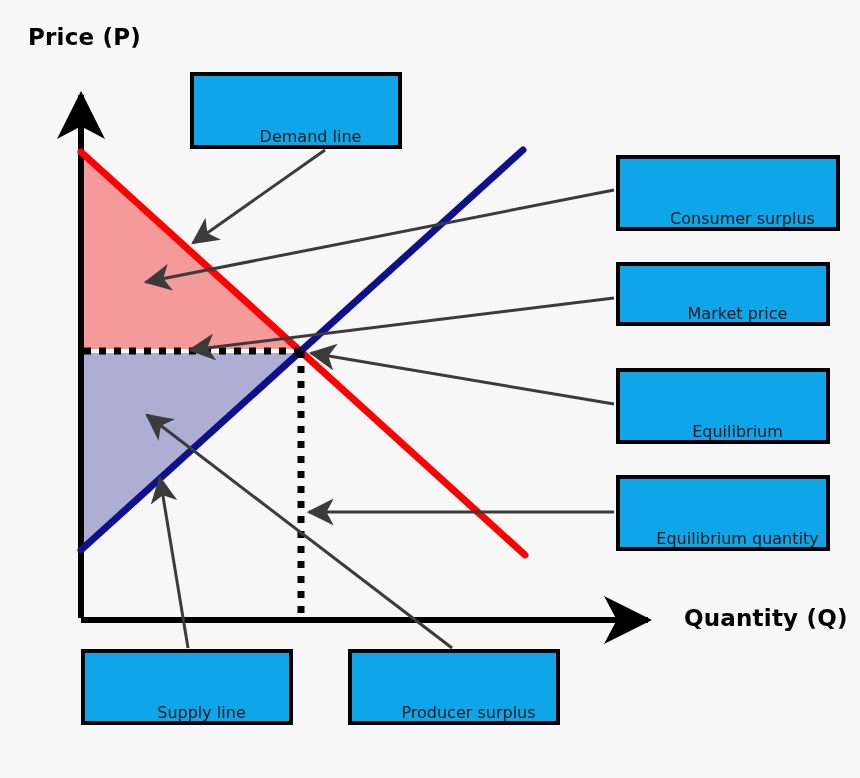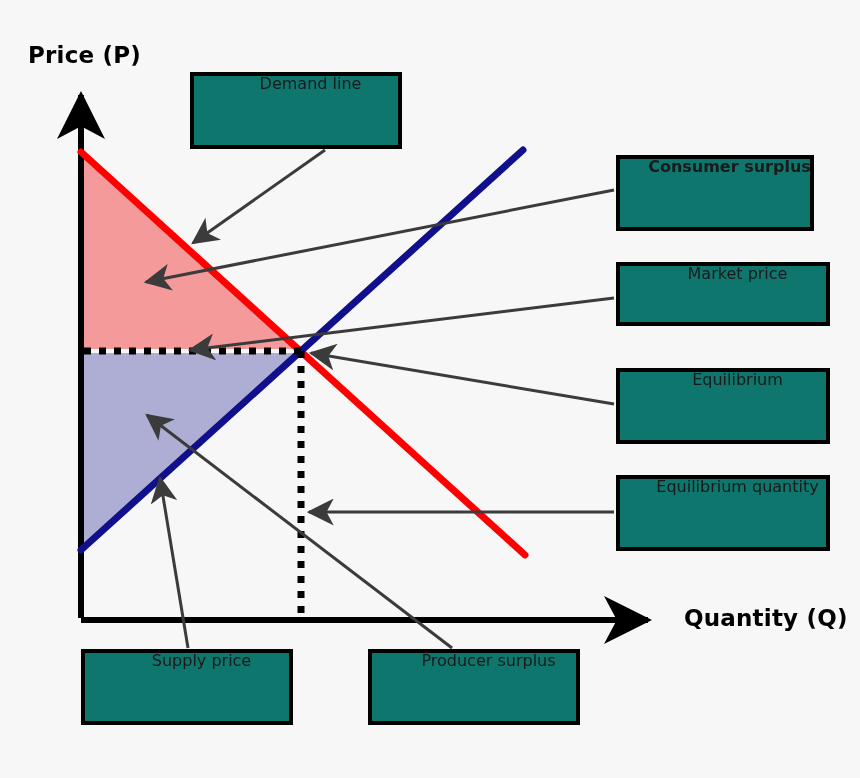--- a/index.html
+++ b/index.html
@@ -28,30 +28,30 @@
   }
   .axis-label {
     position: absolute;
     font-family: "DejaVu Sans", sans-serif;
     font-weight: bold;
     font-size: 23px;
     color: #000000;
     white-space: nowrap;
     letter-spacing: 0.2px;
   }
-  #label-price { left: 28px; top: 42px; }
+  #label-price { left: 28px; top: 24px; }
   #label-quantity { left: 676px; top: 605px; margin-left: 8px; }
 
   .callout-box {
     position: absolute;
     box-sizing: border-box;
-    background: #0f766e;
+    background: #0ea5e9;
     border: 4px solid #000000;
     display: flex;
-    align-items: flex-start;
+    align-items: flex-end;
     justify-content: center;
     padding-left: 29px;
   }
   .callout-text {
     font-family: "DejaVu Sans", sans-serif;
     font-size: 16px;
     color: #1a1a1a;
     white-space: nowrap;
     line-height: 1;
   }
@@ -100,37 +100,37 @@
     <line x1="452" y1="648" x2="147" y2="415" stroke="#3b3b3b" stroke-width="3" marker-end="url(#arrowThin)"></line>
   </svg>
 
   <div class="axis-label" id="label-price">Price (P)</div>
   <div class="axis-label" id="label-quantity">Quantity (Q)</div>
 
   <div class="callout-box" style="left:190px; top:72px; width:212px; height:77px;">
     <span class="callout-text">Demand line</span>
   </div>
 
-  <div class="callout-box" style="left:616px; top:155px; width:198px; height:76px;font-weight:bold;">
+  <div class="callout-box" style="left:616px; top:155px; width:224px; height:76px;">
     <span class="callout-text">Consumer surplus</span>
   </div>
 
   <div class="callout-box" style="left:616px; top:262px; width:214px; height:64px;">
     <span class="callout-text">Market price</span>
   </div>
 
   <div class="callout-box" style="left:616px; top:475px; width:214px; height:76px;">
     <span class="callout-text">Equilibrium quantity</span>
   </div>
 
   <div class="callout-box" style="left:616px; top:368px; width:214px; height:76px;">
     <span class="callout-text">Equilibrium</span>
   </div>
 
   <div class="callout-box" style="left:81px; top:649px; width:212px; height:76px;">
-    <span class="callout-text">Supply price</span>
+    <span class="callout-text">Supply line</span>
   </div>
 
-  <div class="callout-box" style="left:368px; top:649px; width:212px; height:76px;">
+  <div class="callout-box" style="left:348px; top:649px; width:212px; height:76px;">
     <span class="callout-text">Producer surplus</span>
   </div>
 
 </div>
 
 </body></html>

